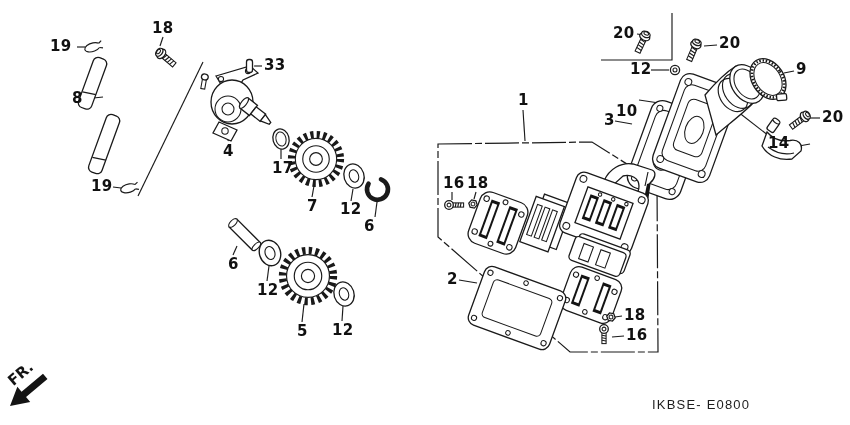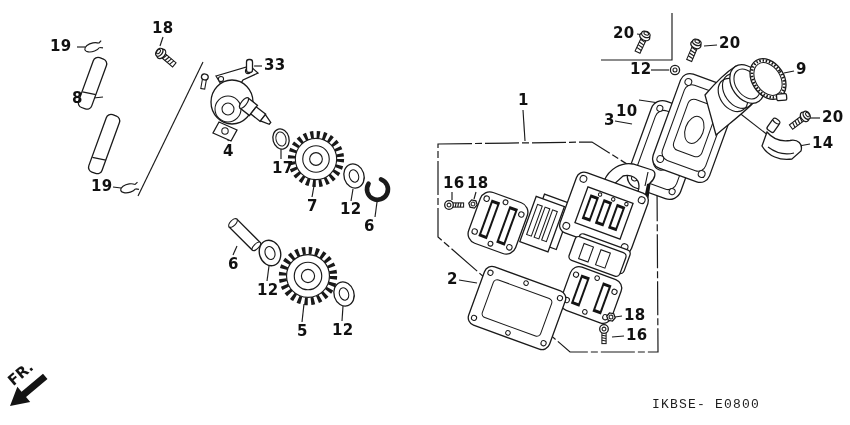--- a/index.html
+++ b/index.html
@@ -7,21 +7,21 @@
     position:relative; width:850px; height:425px; background:#ffffff;
     font-family:"DejaVu Sans", sans-serif; overflow:hidden;
   }
   #art { position:absolute; left:0; top:0; }
   .callout {
     position:absolute; font:600 15px/1 "DejaVu Sans", sans-serif;
     color:#111; letter-spacing:0.3px; white-space:nowrap;
   }
   .code {
     position:absolute; left:652px; top:397px;
-    font-family:Liberation Mono, monospace; font-size:13px;
+    font-family:Liberation Sans, sans-serif; font-size:13px;
     color:#1d1d1d; letter-spacing:1.2px;
   }
   svg * { vector-effect:none; }
   .ln  { stroke:#1a1a1a; stroke-width:1.15; fill:none; }
   .pt  { stroke:#1a1a1a; stroke-width:1.3;  fill:#ffffff; }
   .ptT { stroke:#1a1a1a; stroke-width:1.05; fill:#ffffff; }
   .blk { fill:#141414; stroke:none; }
 </style>
 </head>
 <body>
@@ -355,21 +355,21 @@
 <div class="callout" style="left:257px;top:283px">12</div>
 <div class="callout" style="left:297px;top:324px">5</div>
 <div class="callout" style="left:332px;top:323px">12</div>
 <div class="callout" style="left:613px;top:26px">20</div>
 <div class="callout" style="left:719px;top:36px">20</div>
 <div class="callout" style="left:630px;top:62px">12</div>
 <div class="callout" style="left:796px;top:62px">9</div>
 <div class="callout" style="left:616px;top:104px">10</div>
 <div class="callout" style="left:604px;top:113px">3</div>
 <div class="callout" style="left:822px;top:110px">20</div>
-<div class="callout" style="left:812px;top:136px">14</div>
+<div class="callout" style="left:768px;top:136px">14</div>
 <div class="callout" style="left:518px;top:93px">1</div>
 <div class="callout" style="left:443px;top:176px">16</div>
 <div class="callout" style="left:467px;top:176px">18</div>
 <div class="callout" style="left:447px;top:272px">2</div>
 <div class="callout" style="left:624px;top:308px">18</div>
 <div class="callout" style="left:626px;top:328px">16</div>
 
 <div class="code">IKBSE- E0800</div>
 
 </div>

